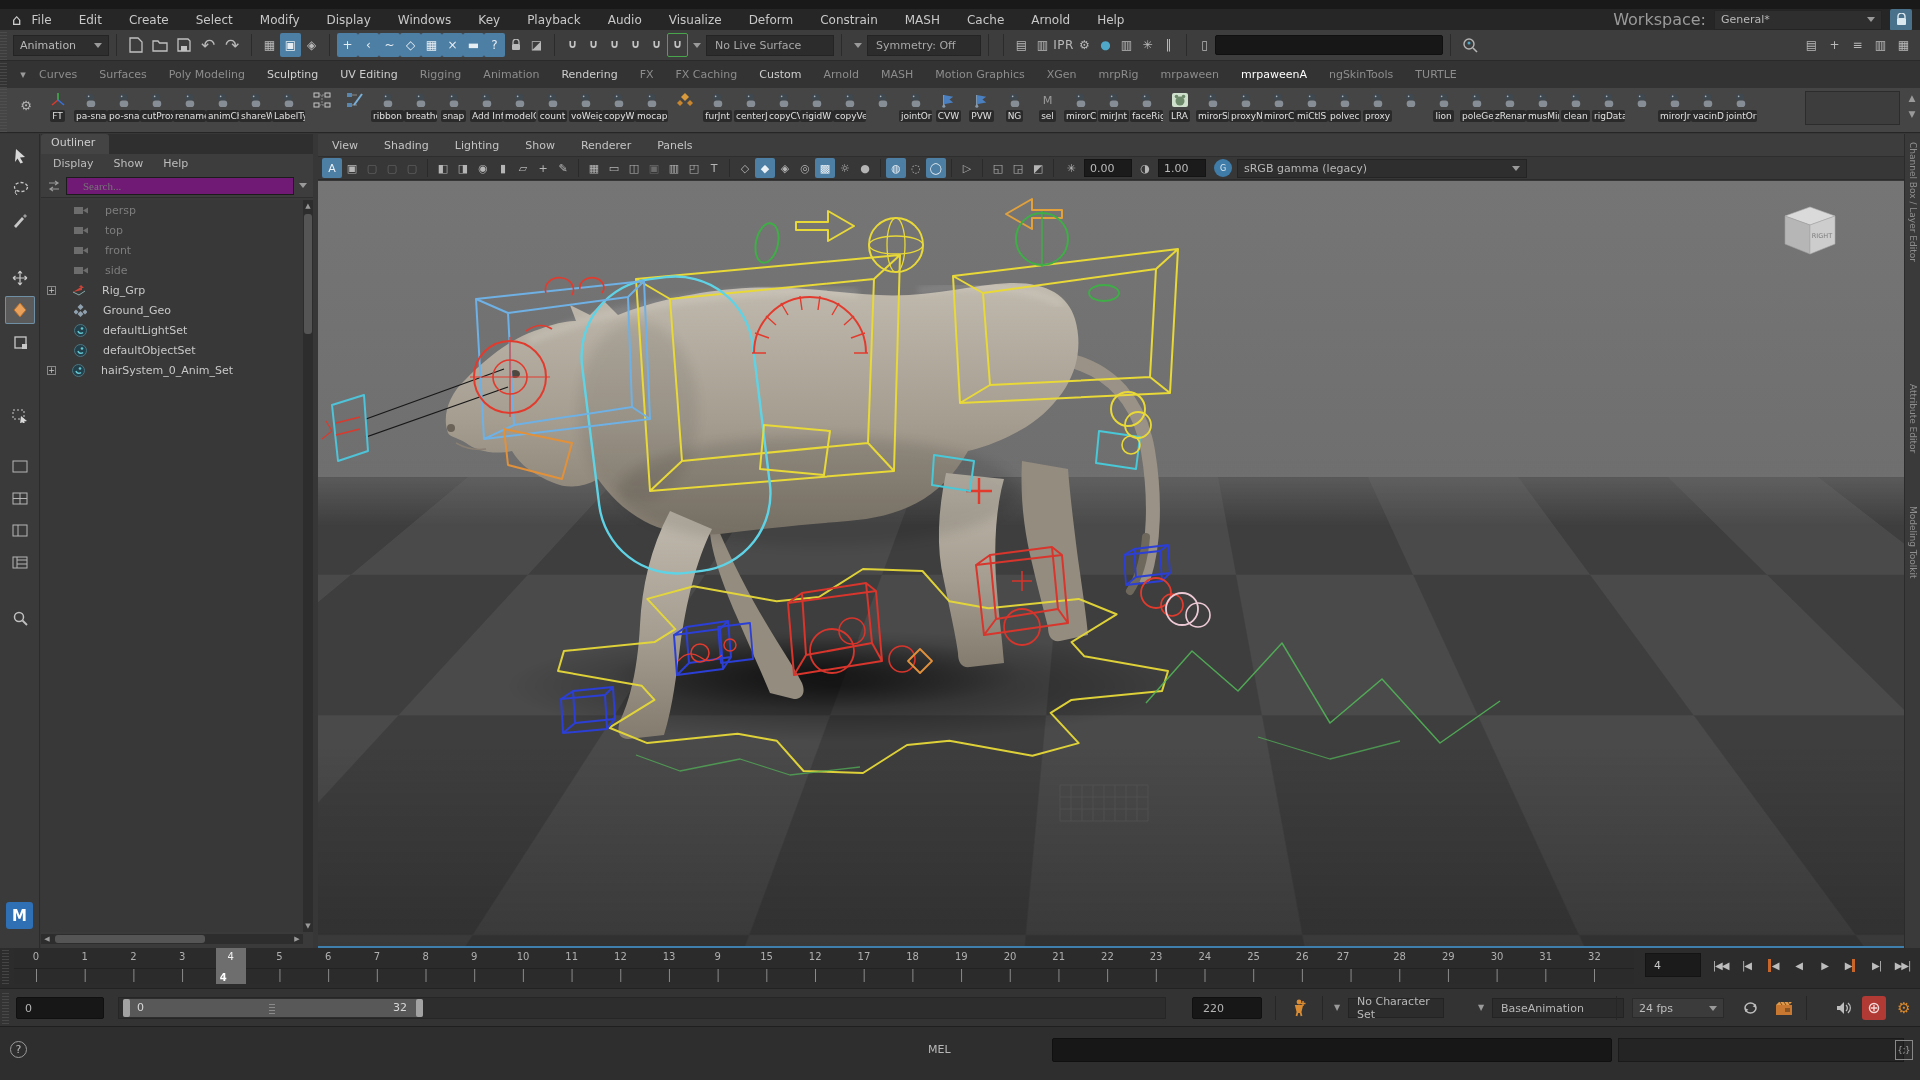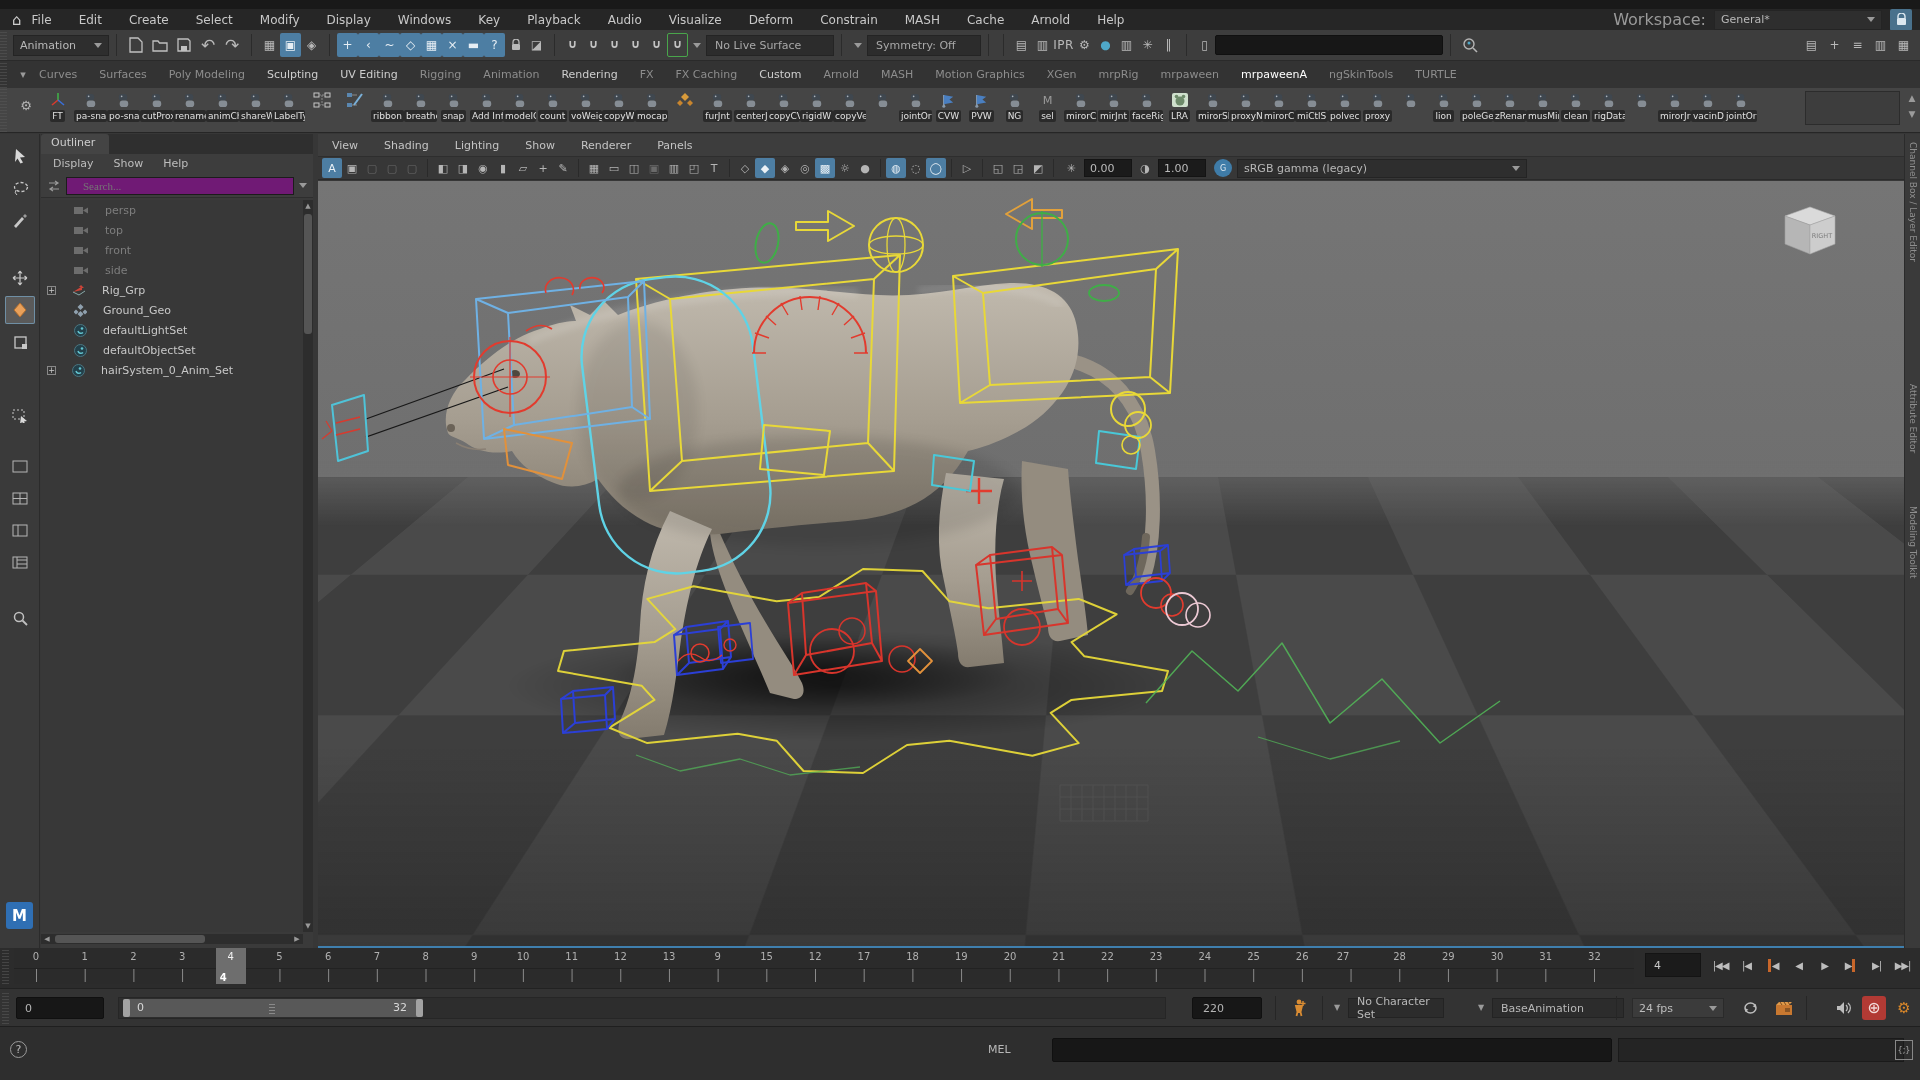--- a/index.html
+++ b/index.html
@@ -134,21 +134,21 @@
   #rb-end { position:absolute; left:1192px; top:8px; width:70px; height:22px; color:#b5b5b5; display:flex; align-items:center; padding-left:10px; }
   .rb-ico { position:absolute; top:7px; width:24px; height:24px; display:flex; align-items:center; justify-content:center; }
   .rb-sep { position:absolute; top:7px; width:1px; height:24px; background:#262626; }
   .rb-dd { position:absolute; top:9px; height:20px; background:#2c2c2c; border:1px solid #232323; color:#b8b8b8; display:flex; align-items:center; padding:0 8px; }
   .ddcaret { position:absolute; top:14px; color:#9a9a9a; font-size:8px; }
   #fps-dd { position:absolute; left:1632px; top:9px; width:92px; height:20px; background:#3b3b3b; border:1px solid #2a2a2a; display:flex; align-items:center; justify-content:space-between; padding:0 6px; color:#bdbdbd; }
   #rb-red { background:#b23a34; border-radius:3px; }
 
   
   #help-badge { position:absolute; left:10px; top:14px; width:17px; height:17px; border:1px solid #9a9a9a; border-radius:50%; color:#b8b8b8; font-size:11px; display:flex; align-items:center; justify-content:center; }
-  #mel-label { position:absolute; left:988px; top:16px; color:#b8b8b8; }
+  #mel-label { position:absolute; left:928px; top:16px; color:#b8b8b8; }
   #cmd-input { position:absolute; left:1052px; top:11px; width:560px; height:24px; }
   #cmd-result { position:absolute; left:1618px; top:11px; width:286px; height:24px; background:#242424; border:1px solid #1a1a1a; }
   #script-icon { position:absolute; left:1895px; top:13px; width:18px; height:20px; border:1px solid #888; color:#aaa; font-size:8px; display:flex; align-items:center; justify-content:center; }
 
   svg { display:block; }
   svg text { font-family:"DejaVu Sans", sans-serif; }
 </style>
 </head>
 <body>
 

